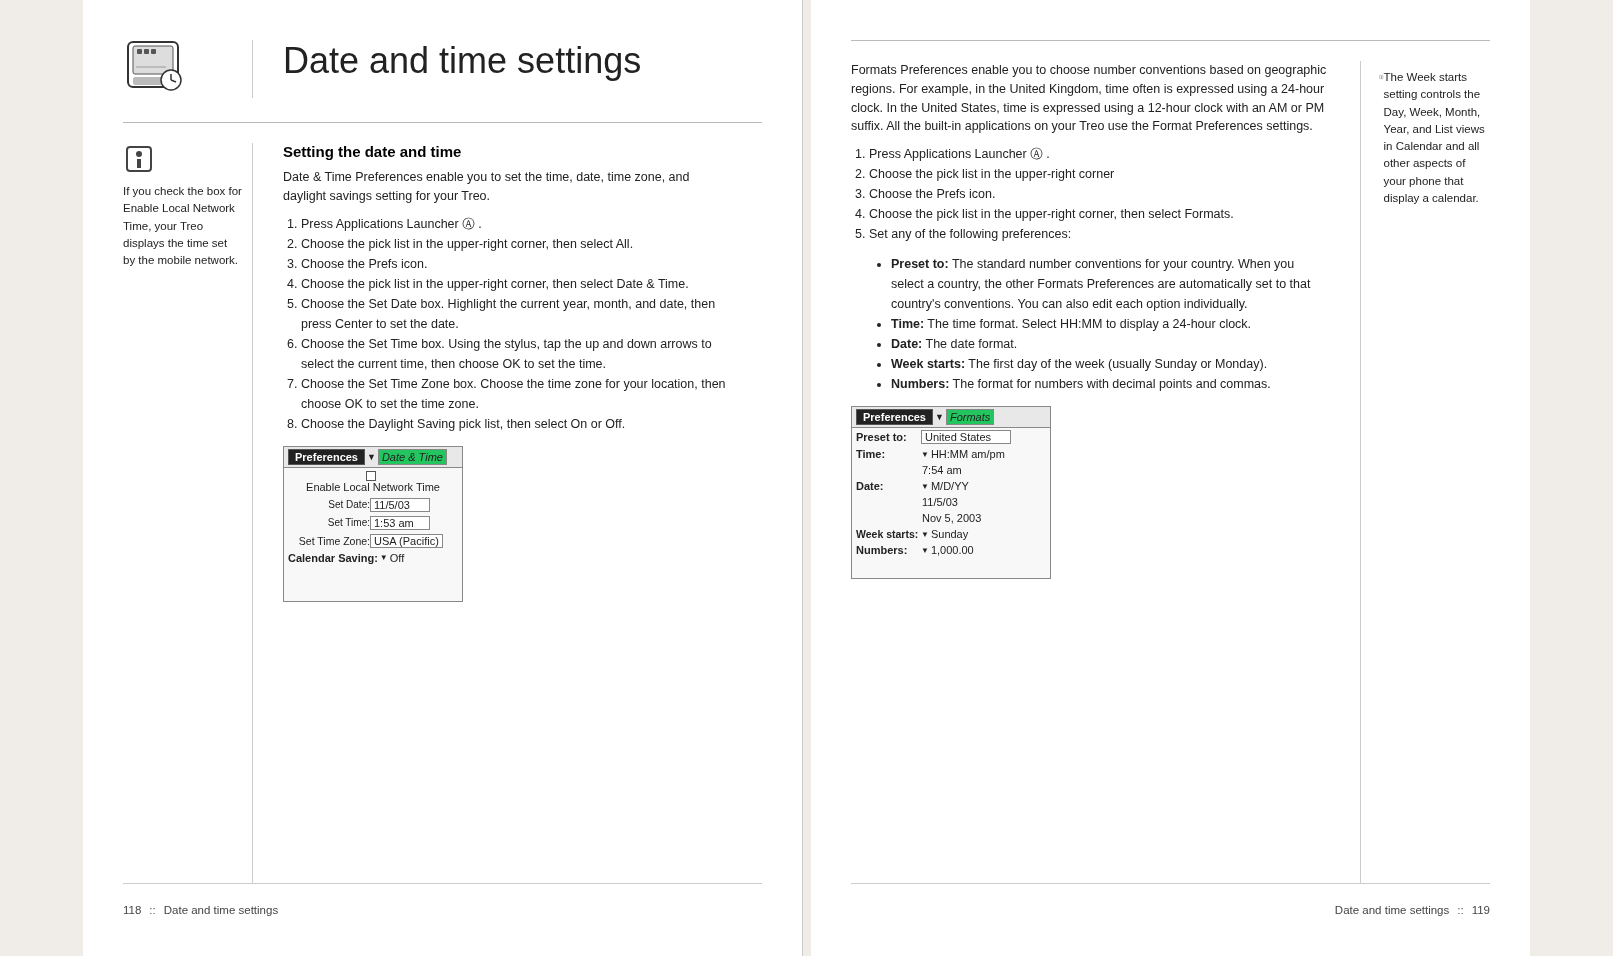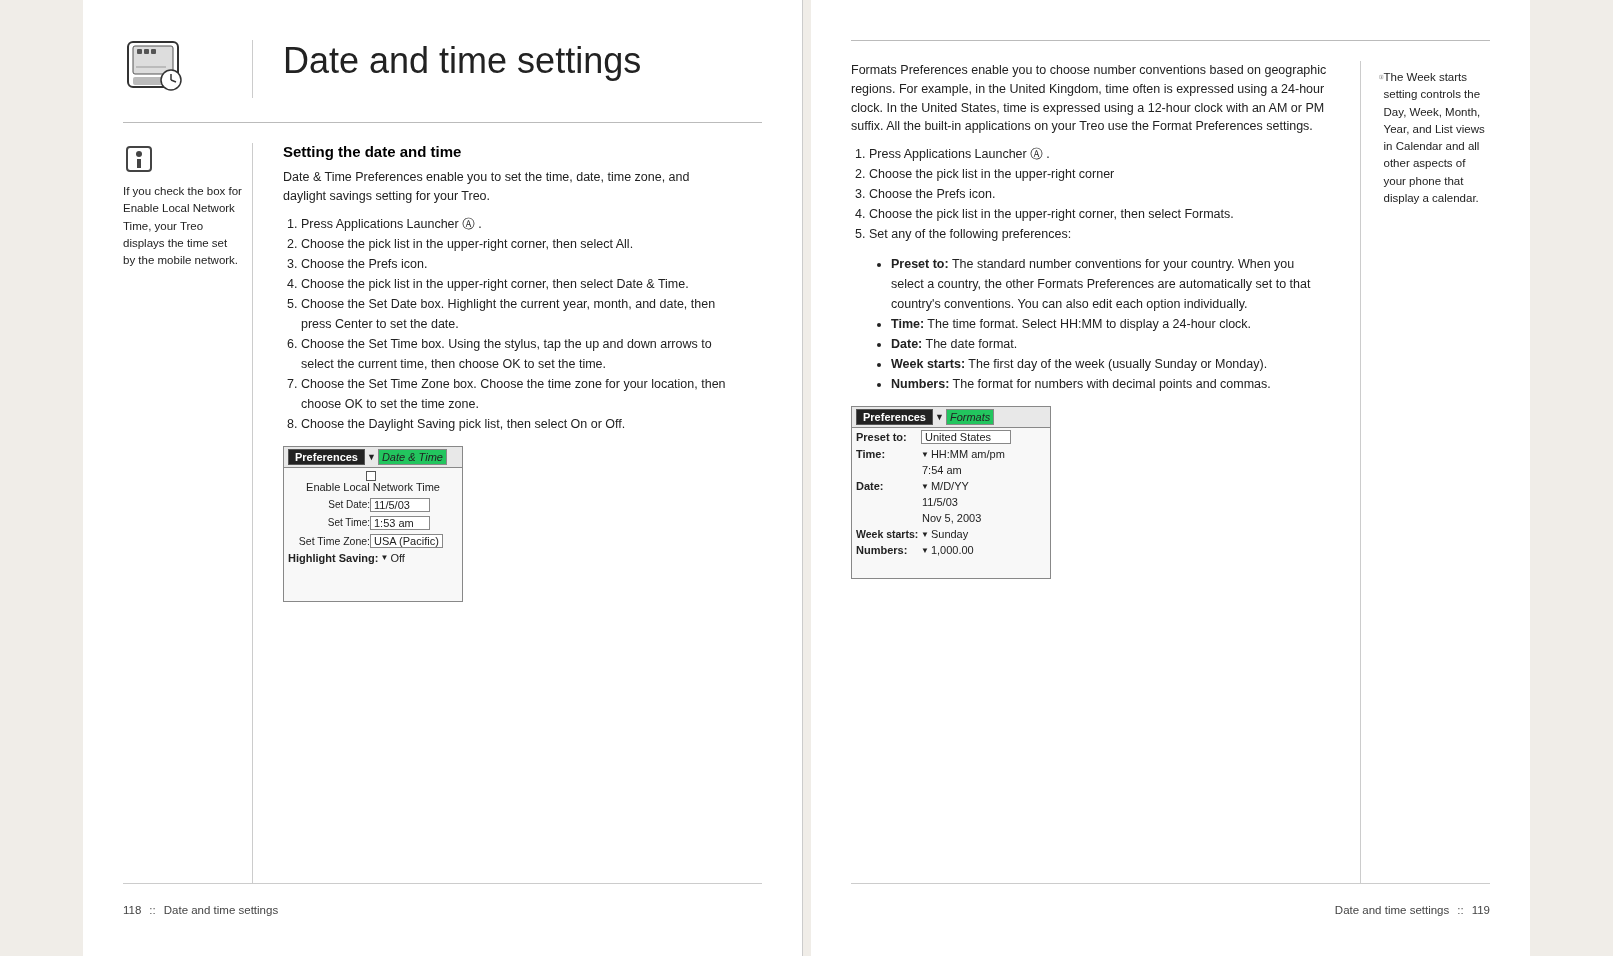--- a/index.html
+++ b/index.html
@@ -343,21 +343,21 @@
           </div>
           <div class="ui-row">
             <span class="ui-label" style="text-align:right;min-width:82px;">Set Time:</span>
             <span class="ui-field">1:53 am</span>
           </div>
           <div class="ui-row">
             <span class="ui-label" style="text-align:right;min-width:82px;font-size:10.5px;">Set Time Zone:</span>
             <span class="ui-field">USA (Pacific)</span>
           </div>
           <div class="ui-row">
-            <span class="ui-section-bold">Highlight Saving:</span>
+            <span class="ui-section-bold">Calendar Saving:</span>
             <span style="font-size:8px;margin: 0 2px;">▼</span>
             <span>Off</span>
           </div>
           <div style="height:35px;"></div>
         </div>
 
       </div>
     </div>
 
     <div class="page-footer">

